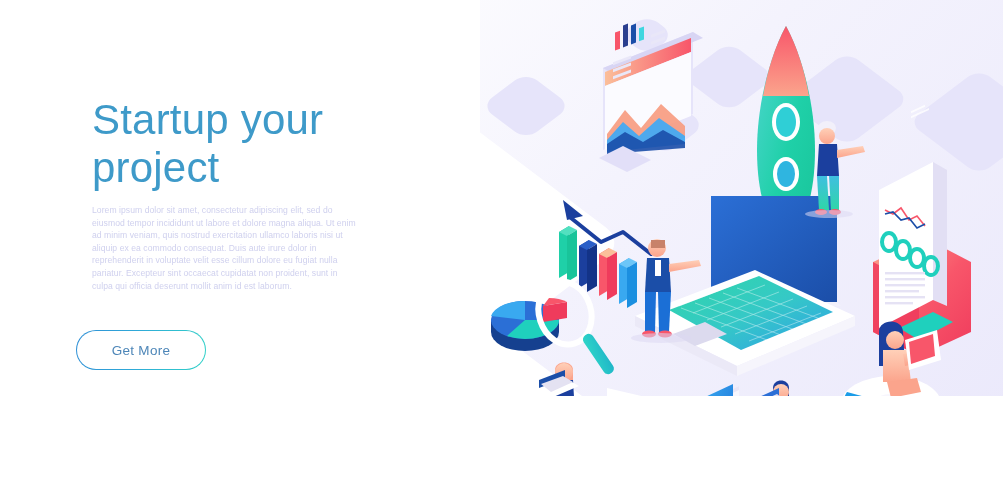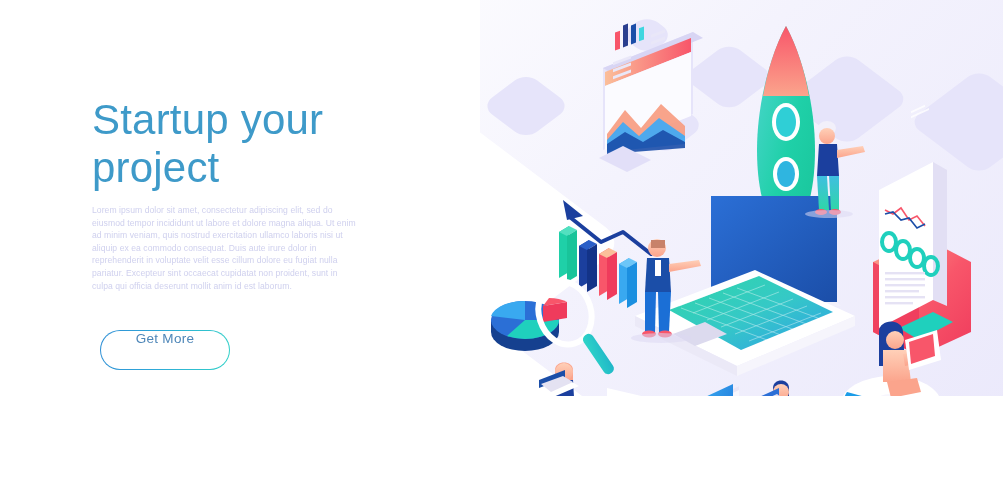--- a/index.html
+++ b/index.html
@@ -32,23 +32,23 @@
   .copy{position:absolute;left:92px;top:96px;width:268px;}
   .headline{
     margin:0;color:#3e9ac9;font-weight:400;font-size:42px;line-height:48px;
     letter-spacing:0.2px;
   }
   .blurb{
     margin:12px 0 0 0;color:#cfd0ee;font-size:8.6px;line-height:12.6px;
     letter-spacing:0.05px;
   }
   .cta{
-    position:absolute;left:100px;top:330px;
+    position:absolute;left:76px;top:330px;
     width:130px;height:40px;border-radius:22px;
-    display:flex;align-items:flex-start;justify-content:center;
+    display:flex;align-items:center;justify-content:center;
     background:
       linear-gradient(#fff,#fff) padding-box,
       linear-gradient(100deg,#2f8fd6 0%,#2fa9d8 45%,#31d2c8 100%) border-box;
     border:1.6px solid transparent;
     color:#4d86b8;font-size:13.5px;letter-spacing:.3px;
     cursor:pointer;box-sizing:border-box;
   }
 
   
   .art{position:absolute;left:455px;top:10px;width:548px;height:490px;}

